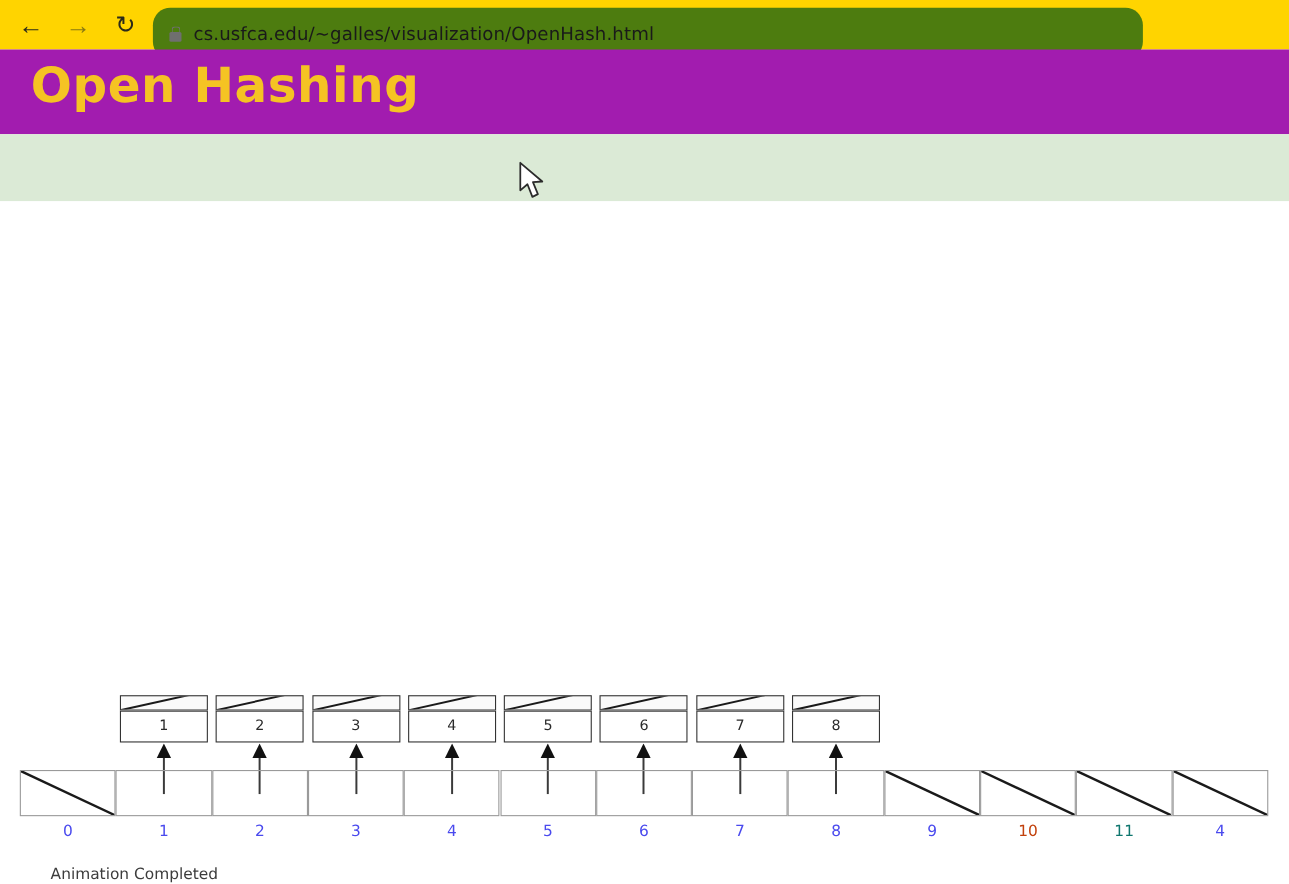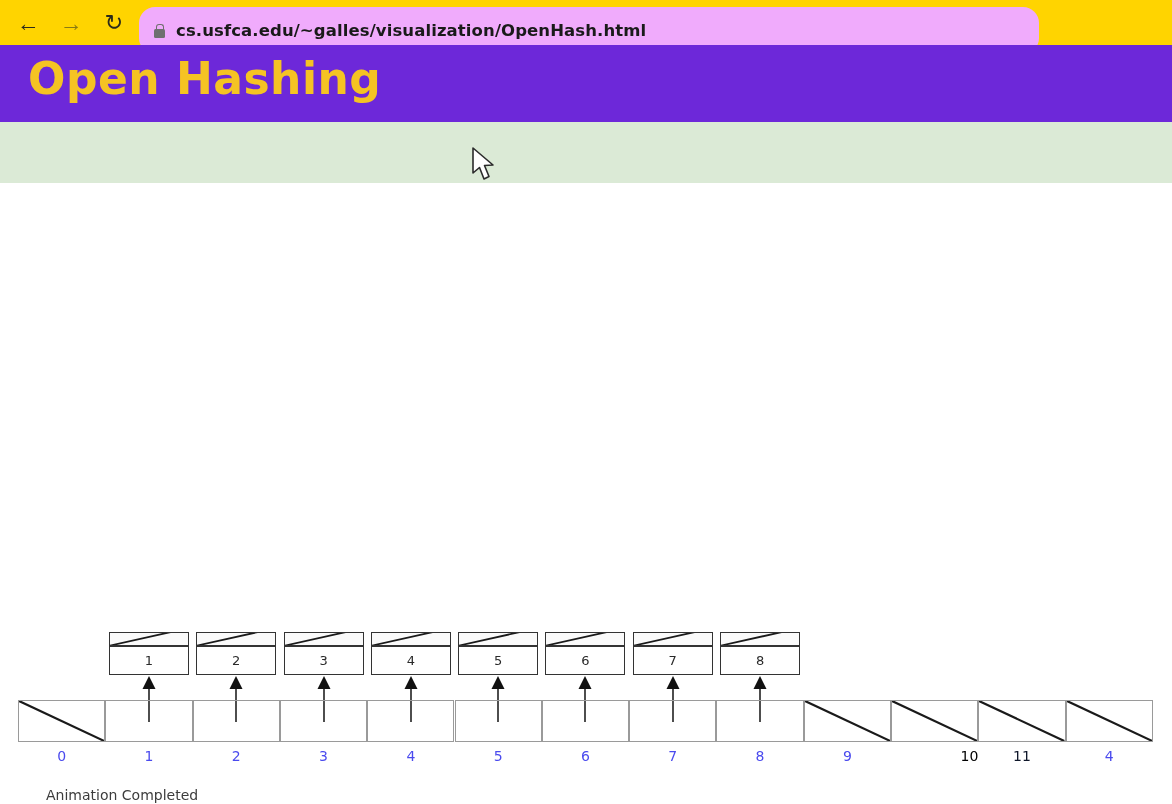--- a/index.html
+++ b/index.html
@@ -17,22 +17,22 @@
   .nav-icon{
     position:absolute;top:9px;width:28px;height:28px;
     display:flex;align-items:center;justify-content:center;
     font-size:23px;line-height:1;color:#2b2b1a;
   }
   #nav-back{left:14px;}
   #nav-forward{left:57px;color:#8a7a12;}
   #nav-reload{left:100px;font-size:22px;}
   #address-bar{
     position:absolute;left:139px;top:7px;width:900px;height:47px;
-    background:#f0abfc;border-radius:16px;
-    display:flex;align-items:center;font-weight:bold;
+    background:#4d7c0f;border-radius:16px;
+    display:flex;align-items:center;
   }
   #lock-icon{
     margin-left:14px;width:12px;height:14px;position:relative;flex:none;
   }
   #lock-icon .shackle{
     position:absolute;left:3px;top:0;width:6px;height:6px;
     border:1.6px solid #6f6f6f;border-bottom:none;
     border-radius:3px 3px 0 0;
   }
   #lock-icon .body{
@@ -41,21 +41,21 @@
   }
   #url-text{
     margin-left:11px;font-size:16.5px;color:#1a1a1a;
     font-family:"DejaVu Sans",sans-serif;letter-spacing:.1px;
     white-space:nowrap;
   }
 
   
   #page-header{
     position:absolute;left:0;top:45px;width:1172px;height:77px;
-    background:#6d28d9;
+    background:#a21caf;
   }
   #page-title{
     position:absolute;left:28px;top:8px;
     font-size:44px;font-weight:bold;color:#F5C323;
     font-family:"DejaVu Sans",sans-serif;letter-spacing:.5px;
   }
 
   
   #toolbar{
     position:absolute;left:0;top:122px;width:1172px;height:61px;
@@ -342,22 +342,22 @@
       <div class="idx-label" style="left: 18px; width: 87.3px; color: rgb(74, 74, 238);">0</div>
       <div class="idx-label" style="left: 105.3px; width: 87.3px; color: rgb(74, 74, 238);">1</div>
       <div class="idx-label" style="left: 192.6px; width: 87.3px; color: rgb(74, 74, 238);">2</div>
       <div class="idx-label" style="left: 279.9px; width: 87.3px; color: rgb(74, 74, 238);">3</div>
       <div class="idx-label" style="left: 367.2px; width: 87.3px; color: rgb(74, 74, 238);">4</div>
       <div class="idx-label" style="left: 454.5px; width: 87.3px; color: rgb(74, 74, 238);">5</div>
       <div class="idx-label" style="left: 541.8px; width: 87.3px; color: rgb(74, 74, 238);">6</div>
       <div class="idx-label" style="left: 629.1px; width: 87.3px; color: rgb(74, 74, 238);">7</div>
       <div class="idx-label" style="left: 716.4px; width: 87.3px; color: rgb(74, 74, 238);">8</div>
       <div class="idx-label" style="left: 803.7px; width: 87.3px; color: rgb(74, 74, 238);">9</div>
-      <div class="idx-label" style="left: 891px; width: 87.3px; color: #000000; text-align: right;">10</div>
-      <div class="idx-label" style="left: 978.3px; width: 87.3px; color: #0f172a;">11</div>
+      <div class="idx-label" style="left: 891px; width: 87.3px; color: #c2410c;">10</div>
+      <div class="idx-label" style="left: 978.3px; width: 87.3px; color: #0f766e;">11</div>
       <div class="idx-label" style="left: 1065.6px; width: 87.3px; color: rgb(74, 74, 238);">4</div>
     </div>
 
   <div id="status-text">Animation Completed</div>
 
 </div>
 
 <div id="mouse-cursor">
   <svg width="30" height="38" viewBox="0 0 30 38">
     <path d="M2,2 L2,27 L8.5,21.5 L13,33 L18,30.5 L13.5,19.5 L22,19 Z" fill="#ffffff" stroke="#2b2b2b" stroke-width="1.6" stroke-linejoin="round"></path>

